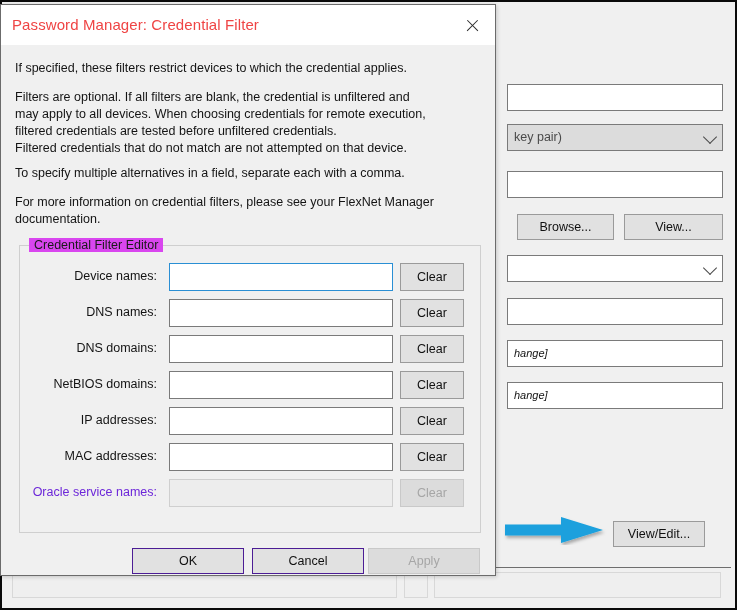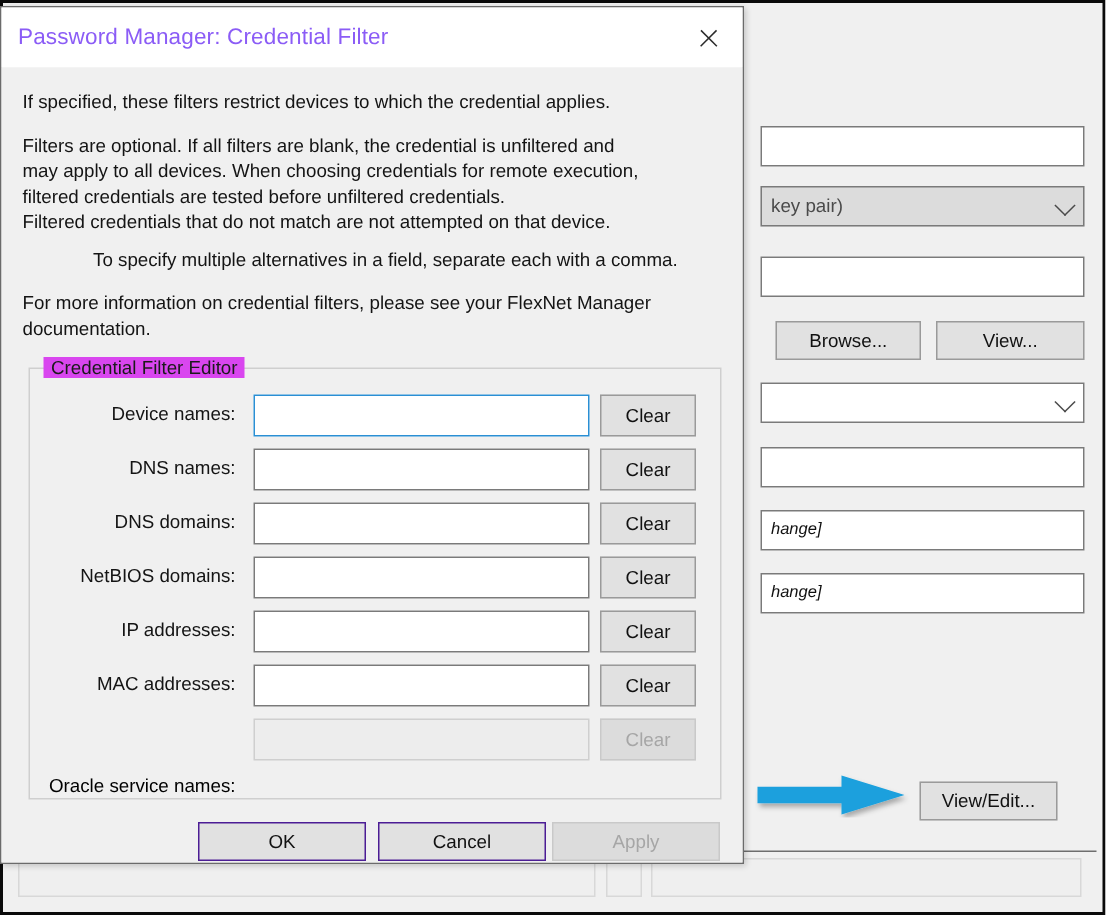--- a/index.html
+++ b/index.html
@@ -132,21 +132,21 @@
   #titlebar {
     position: absolute;
     left: 0; top: 0; right: 0;
     height: 40px;
     background: #ffffff;
   }
   #dialog-title {
     position: absolute;
     left: 11px; top: 11px;
     font-size: 15px;
-    color: #8b5cf6;
+    color: #ef4444;
     letter-spacing: 0.1px;
     white-space: nowrap;
   }
   #close-btn {
     position: absolute;
     right: 0; top: 0;
     width: 45px; height: 40px;
     background: transparent;
     border: none;
     cursor: default;
@@ -199,21 +199,21 @@
 
   .field-row { position: absolute; left: 0; height: 30px; width: 100%; }
   .field-label {
     position: absolute;
     left: 0; top: 6px;
     width: 156px;
     text-align: right;
     font-size: 12.5px;
     color: #141414;
   }
-  .field-label.disabled { color: #000000; margin-top: 32px; }
+  .field-label.disabled { color: #6d28d9; }
   .field-input {
     position: absolute;
     left: 168px; top: 0;
     width: 224px; height: 28px;
     box-sizing: border-box;
     border: 1px solid #7a7a7a;
     background: #ffffff;
     font-family: "Liberation Sans", sans-serif;
     font-size: 12.5px;
     color: #111;
@@ -333,21 +333,21 @@
 
   <div id="dialog-body">
 
     <div class="para" style="top:15px;">If specified, these filters restrict devices to which the credential applies.</div>
 
     <div class="para" style="top:44px;">Filters are optional. If all filters are blank, the credential is unfiltered and
 may apply to all devices. When choosing credentials for remote execution,
 filtered credentials are tested before unfiltered credentials.
 Filtered credentials that do not match are not attempted on that device.</div>
 
-    <div class="para" style="top:120px;margin-left:47px;">To specify multiple alternatives in a field, separate each with a comma.</div>
+    <div class="para" style="top:120px;">To specify multiple alternatives in a field, separate each with a comma.</div>
 
     <div class="para" style="top:149px;">For more information on credential filters, please see your FlexNet Manager
 documentation.</div>
 
     <div id="groupbox"></div>
     <div id="groupbox-label">Credential Filter Editor</div>
 
     <div class="field-row" style="top:218px;">
       <div class="field-label">Device names:</div>
       <input class="field-input focused" type="text" value="" style="">

